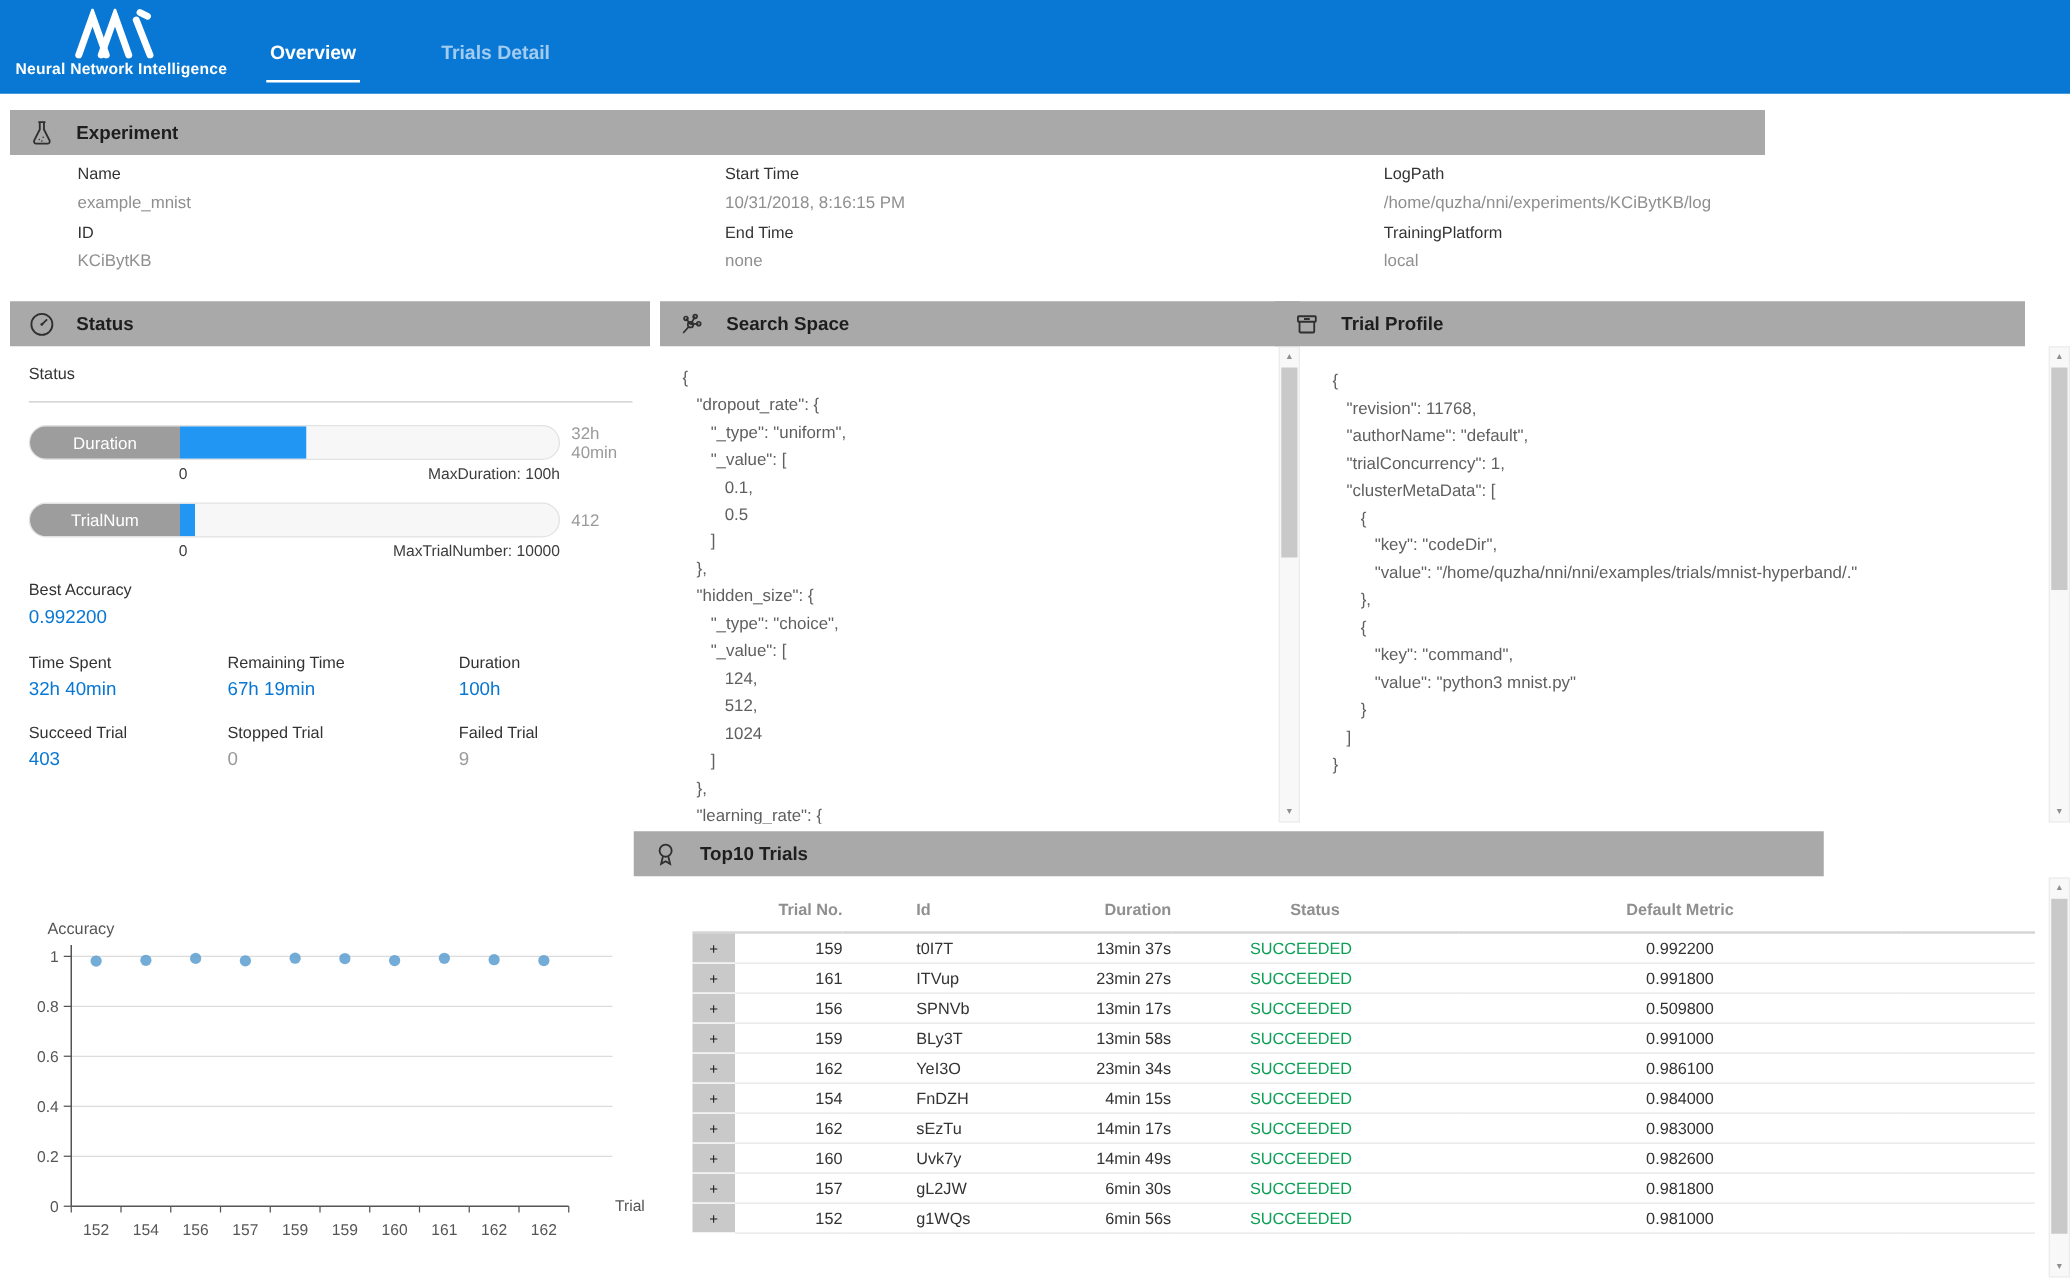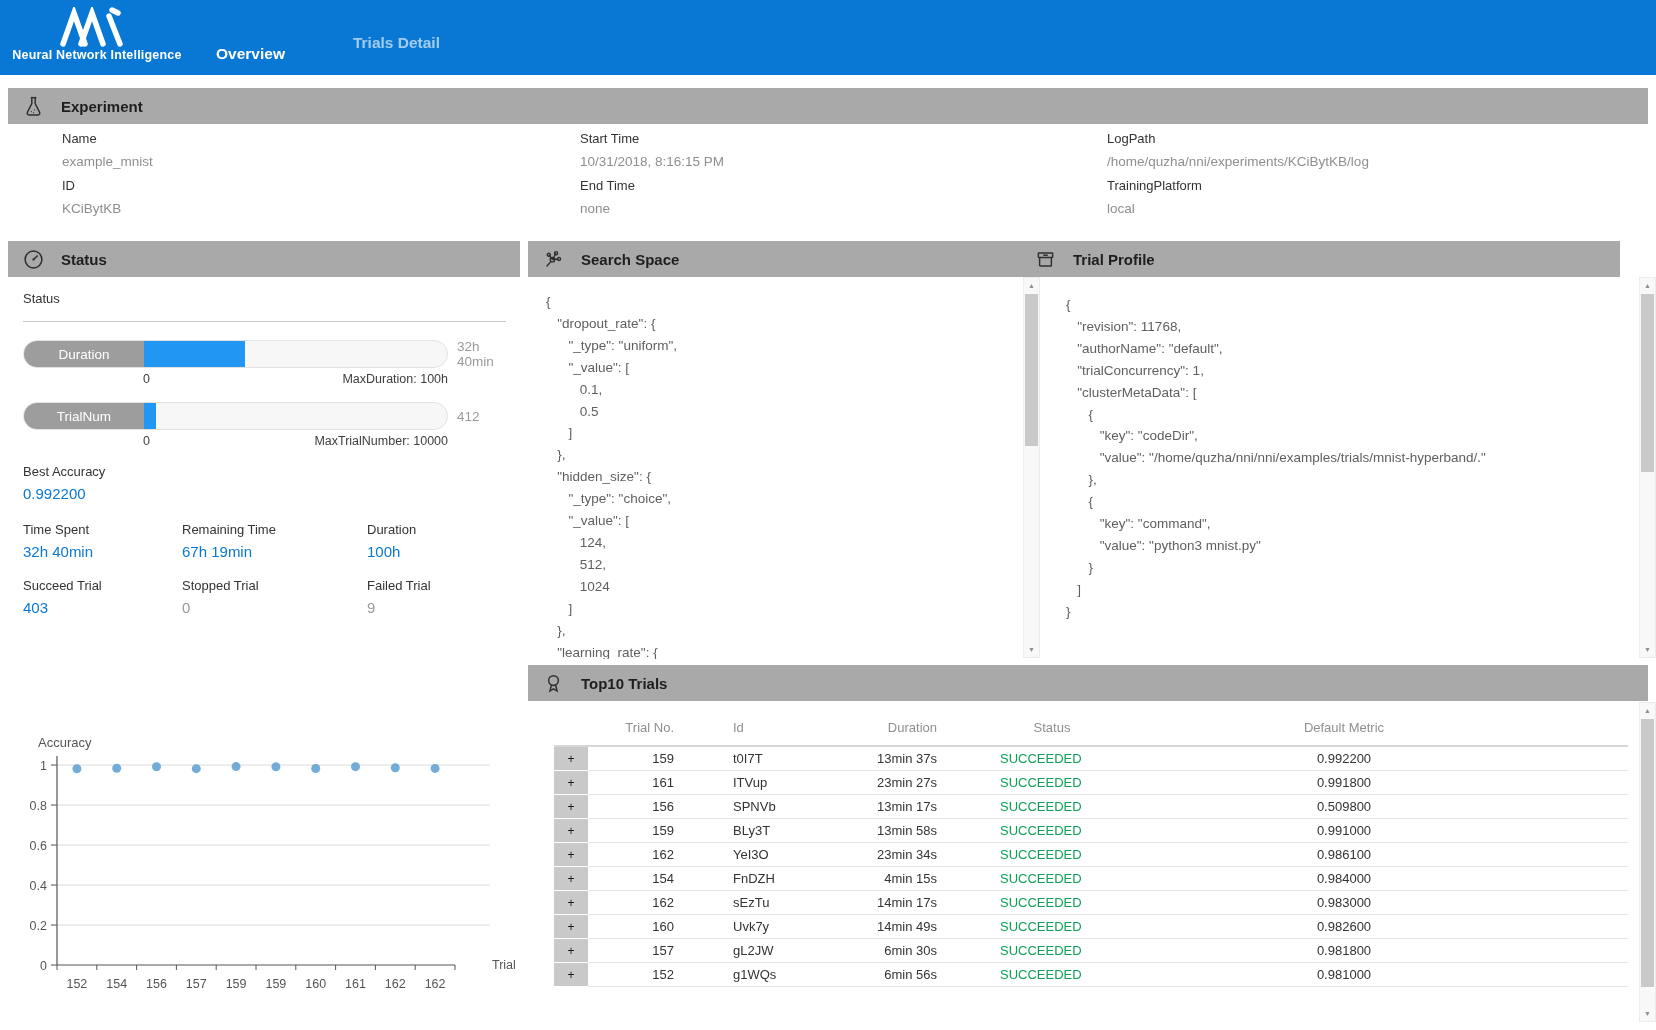--- a/index.html
+++ b/index.html
@@ -7,21 +7,21 @@
   body { font-family:"Liberation Sans", sans-serif; }
   .page { position:relative; width:1656px; height:1030px; background:#fff; overflow:hidden; }
 
   
   .nav { position:absolute; left:0; top:0; width:1656px; height:75px; background:#0978d4; }
   .brand { position:absolute; left:8px; top:7px; width:178px; text-align:center; color:#fff; }
   .brand svg { display:block; margin:0 auto; }
   .brand-text { font-size:12.5px; font-weight:700; margin-top:1px; letter-spacing:.2px; }
   .tabs { position:absolute; left:213px; top:34px; display:flex; gap:62px; }
   .tab { font-size:15.5px; font-weight:700; color:rgba(255,255,255,.62); padding:0 3px 12px 3px; border-bottom:2px solid transparent; cursor:pointer; }
-  .tab.active { color:#fff; border-bottom-color:#fff;margin-top:11px; }
+  .tab.active { color:#fff; border-bottom-color:#fff; }
 
   
   .section-bar { position:absolute; height:36px; background:#a9a9a9; display:flex; align-items:center; padding-left:15px; }
   .sec-icon { width:21px; height:21px; flex:0 0 21px; margin-right:17px; }
   .sec-icon svg { width:21px; height:21px; display:block; }
   .section-title { font-size:15px; font-weight:700; color:#1e1e1e; }
 
   
   .exp-cols { position:absolute; left:0; top:131px; width:1656px; }
   .exp-col { position:absolute; top:0;margin-left:39px; }
@@ -61,21 +61,21 @@
   .sb-btn { position:absolute; left:0; width:100%; height:15px; font-size:7px; line-height:15px; text-align:center; color:#8f8f8f; cursor:pointer; }
   .sb-btn.up { top:0; }
   .sb-btn.down { bottom:0; }
   .sb-thumb { position:absolute; left:1px; width:13px; background:#c9c9c9; cursor:pointer; }
 
   
   #opt-chart { position:absolute; left:8px; top:700px; }
 
   
   .top10-table { position:absolute; left:554px; top:710px; width:1074px; border-collapse:collapse; table-layout:fixed; }
-  .top10-table th { font-size:13px; font-weight:400; color:#8f8f8f; height:36px; border-bottom:2px solid #d6d6d6; padding:0; }
+  .top10-table th { font-size:13px; font-weight:700; color:#8f8f8f; height:36px; border-bottom:2px solid #d6d6d6; padding:0; }
   .top10-table td { font-size:13px; color:#333; height:24px; padding:0; border-bottom:1px solid #e5e5e5; }
   .col-expand { width:34px; }
   .col-no { width:86px; }
   .col-id { width:150px; }
   .col-dur { width:113px; }
   .col-status { width:230px; }
   .col-metric { width:354px; }
   .td-expand { background:#c9c9c9; text-align:center; border-bottom:1px solid #fff !important; cursor:pointer; }
   .expand-btn { font-size:12px; color:#1a1a1a; }
   th.h-no, td.td-no { text-align:right; }
@@ -103,21 +103,21 @@
         </svg>
       </span>
       <div class="brand-text">Neural Network Intelligence</div>
     </div>
     <nav class="tabs">
       <div class="tab active">Overview</div>
       <div class="tab">Trials Detail</div>
     </nav>
   </header>
 
-  <div class="section-bar" style="left:8px; top:88px; width:1640px;">
+  <div class="section-bar" style="left:8px; top:88px; width:1404px;">
     <span class="sec-icon">
       <svg viewBox="0 0 20 20" fill="none" stroke="#2f2f2f" stroke-width="1.4">
         <path d="M7.3 1.6 h5.4"></path>
         <path d="M8.4 1.6 v5.6 L4.1 15.7 a1.7 1.7 0 0 0 1.6 2.3 h8.6 a1.7 1.7 0 0 0 1.6-2.3 L11.6 7.2 V1.6"></path>
         <circle cx="8" cy="14.8" r="0.6" fill="#2f2f2f" stroke="none"></circle>
         <circle cx="11" cy="13.2" r="0.6" fill="#2f2f2f" stroke="none"></circle>
         <circle cx="10" cy="16" r="0.6" fill="#2f2f2f" stroke="none"></circle>
       </svg>
     </span>
     <span class="section-title">Experiment</span>
@@ -294,21 +294,21 @@
       <text x="347.5" y="288" text-anchor="middle" font-size="12.5" fill="#555">161</text>
       <circle cx="347.5" cy="66.63999999999999" r="4.5" fill="#5b9fd0" fill-opacity="0.85"></circle>
       <text x="387.3" y="288" text-anchor="middle" font-size="12.5" fill="#555">162</text>
       <circle cx="387.3" cy="67.78" r="4.5" fill="#5b9fd0" fill-opacity="0.85"></circle>
       <text x="427.1" y="288" text-anchor="middle" font-size="12.5" fill="#555">162</text>
       <circle cx="427.1" cy="68.4" r="4.5" fill="#5b9fd0" fill-opacity="0.85"></circle>
       <text x="30" y="47" font-size="13" fill="#555">Accuracy</text>
       <text x="484" y="269" font-size="12.5" fill="#555">Trial</text>
     </svg>
 
-  <div class="section-bar" style="left:528px; top:665px; width:1120px;">
+  <div class="section-bar" style="left:507px; top:665px; width:952px;">
     <span class="sec-icon">
       <svg viewBox="0 0 20 20" fill="none" stroke="#2f2f2f" stroke-width="1.4">
         <circle cx="10" cy="7.2" r="4.6"></circle>
         <path d="M8 11.4 L6.6 17.2 L10 15.2 L13.4 17.2 L12 11.4"></path>
       </svg>
     </span>
     <span class="section-title">Top10 Trials</span>
   </div>
   <table class="top10-table">
     <colgroup>

